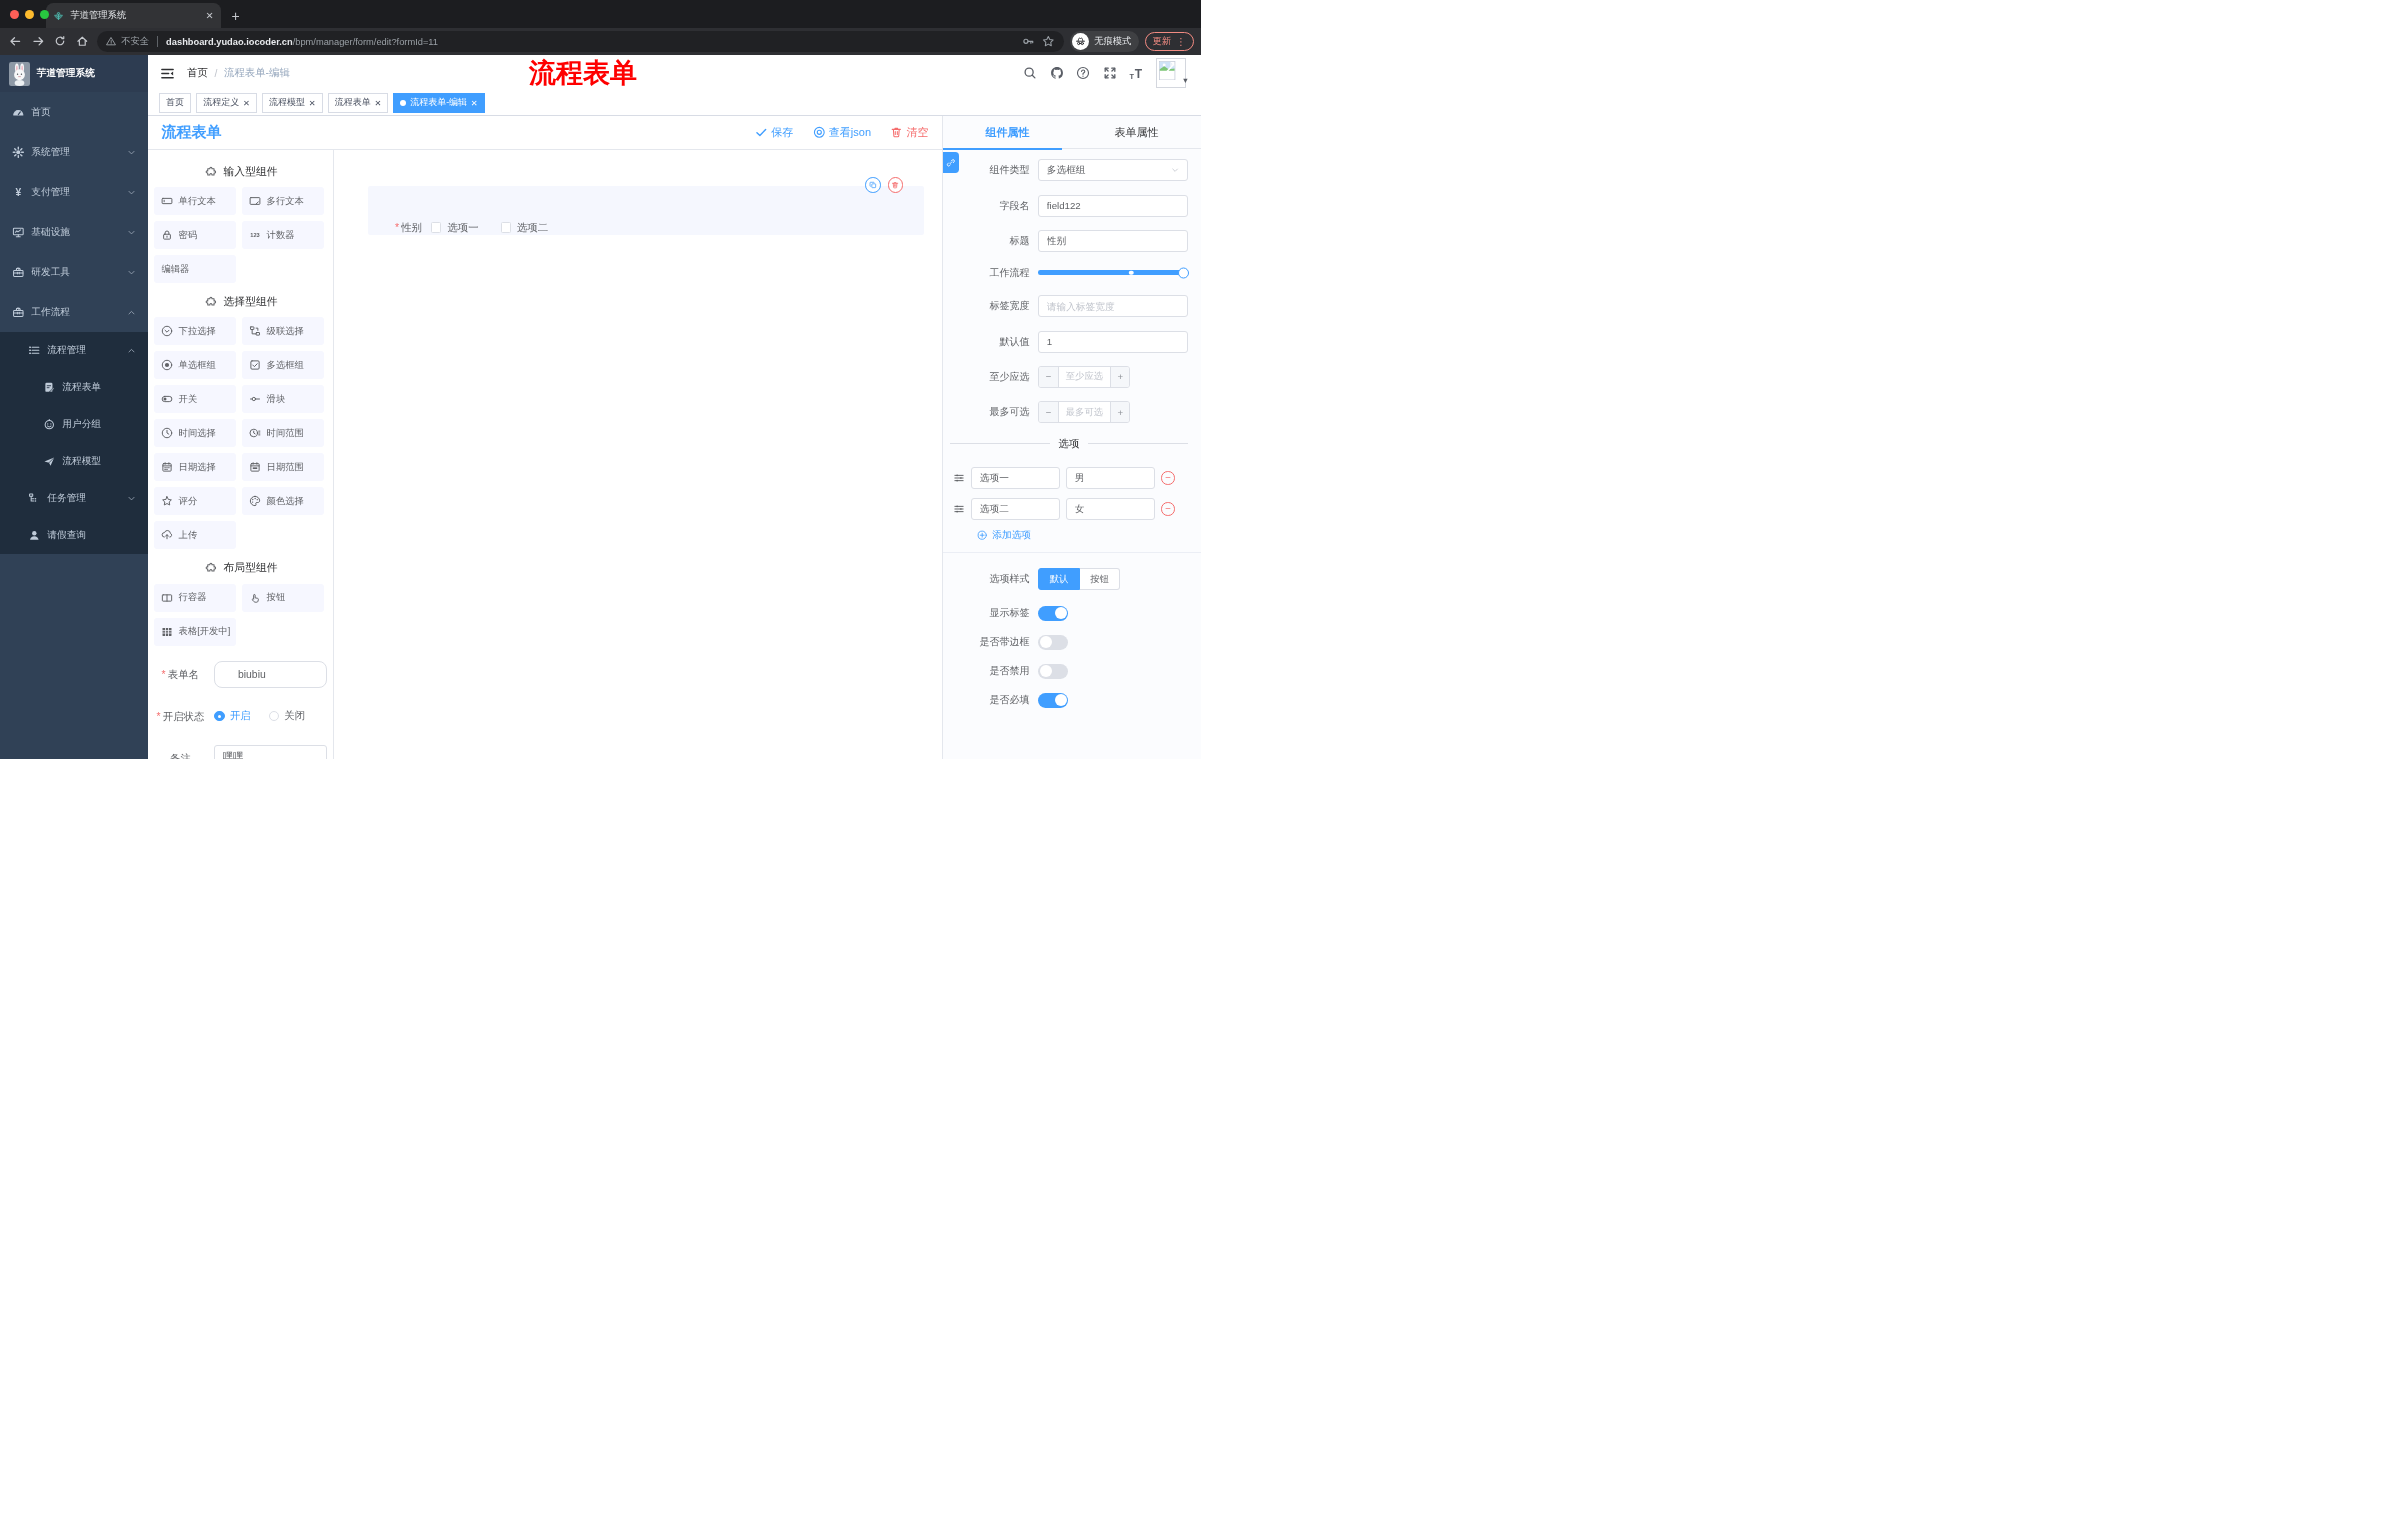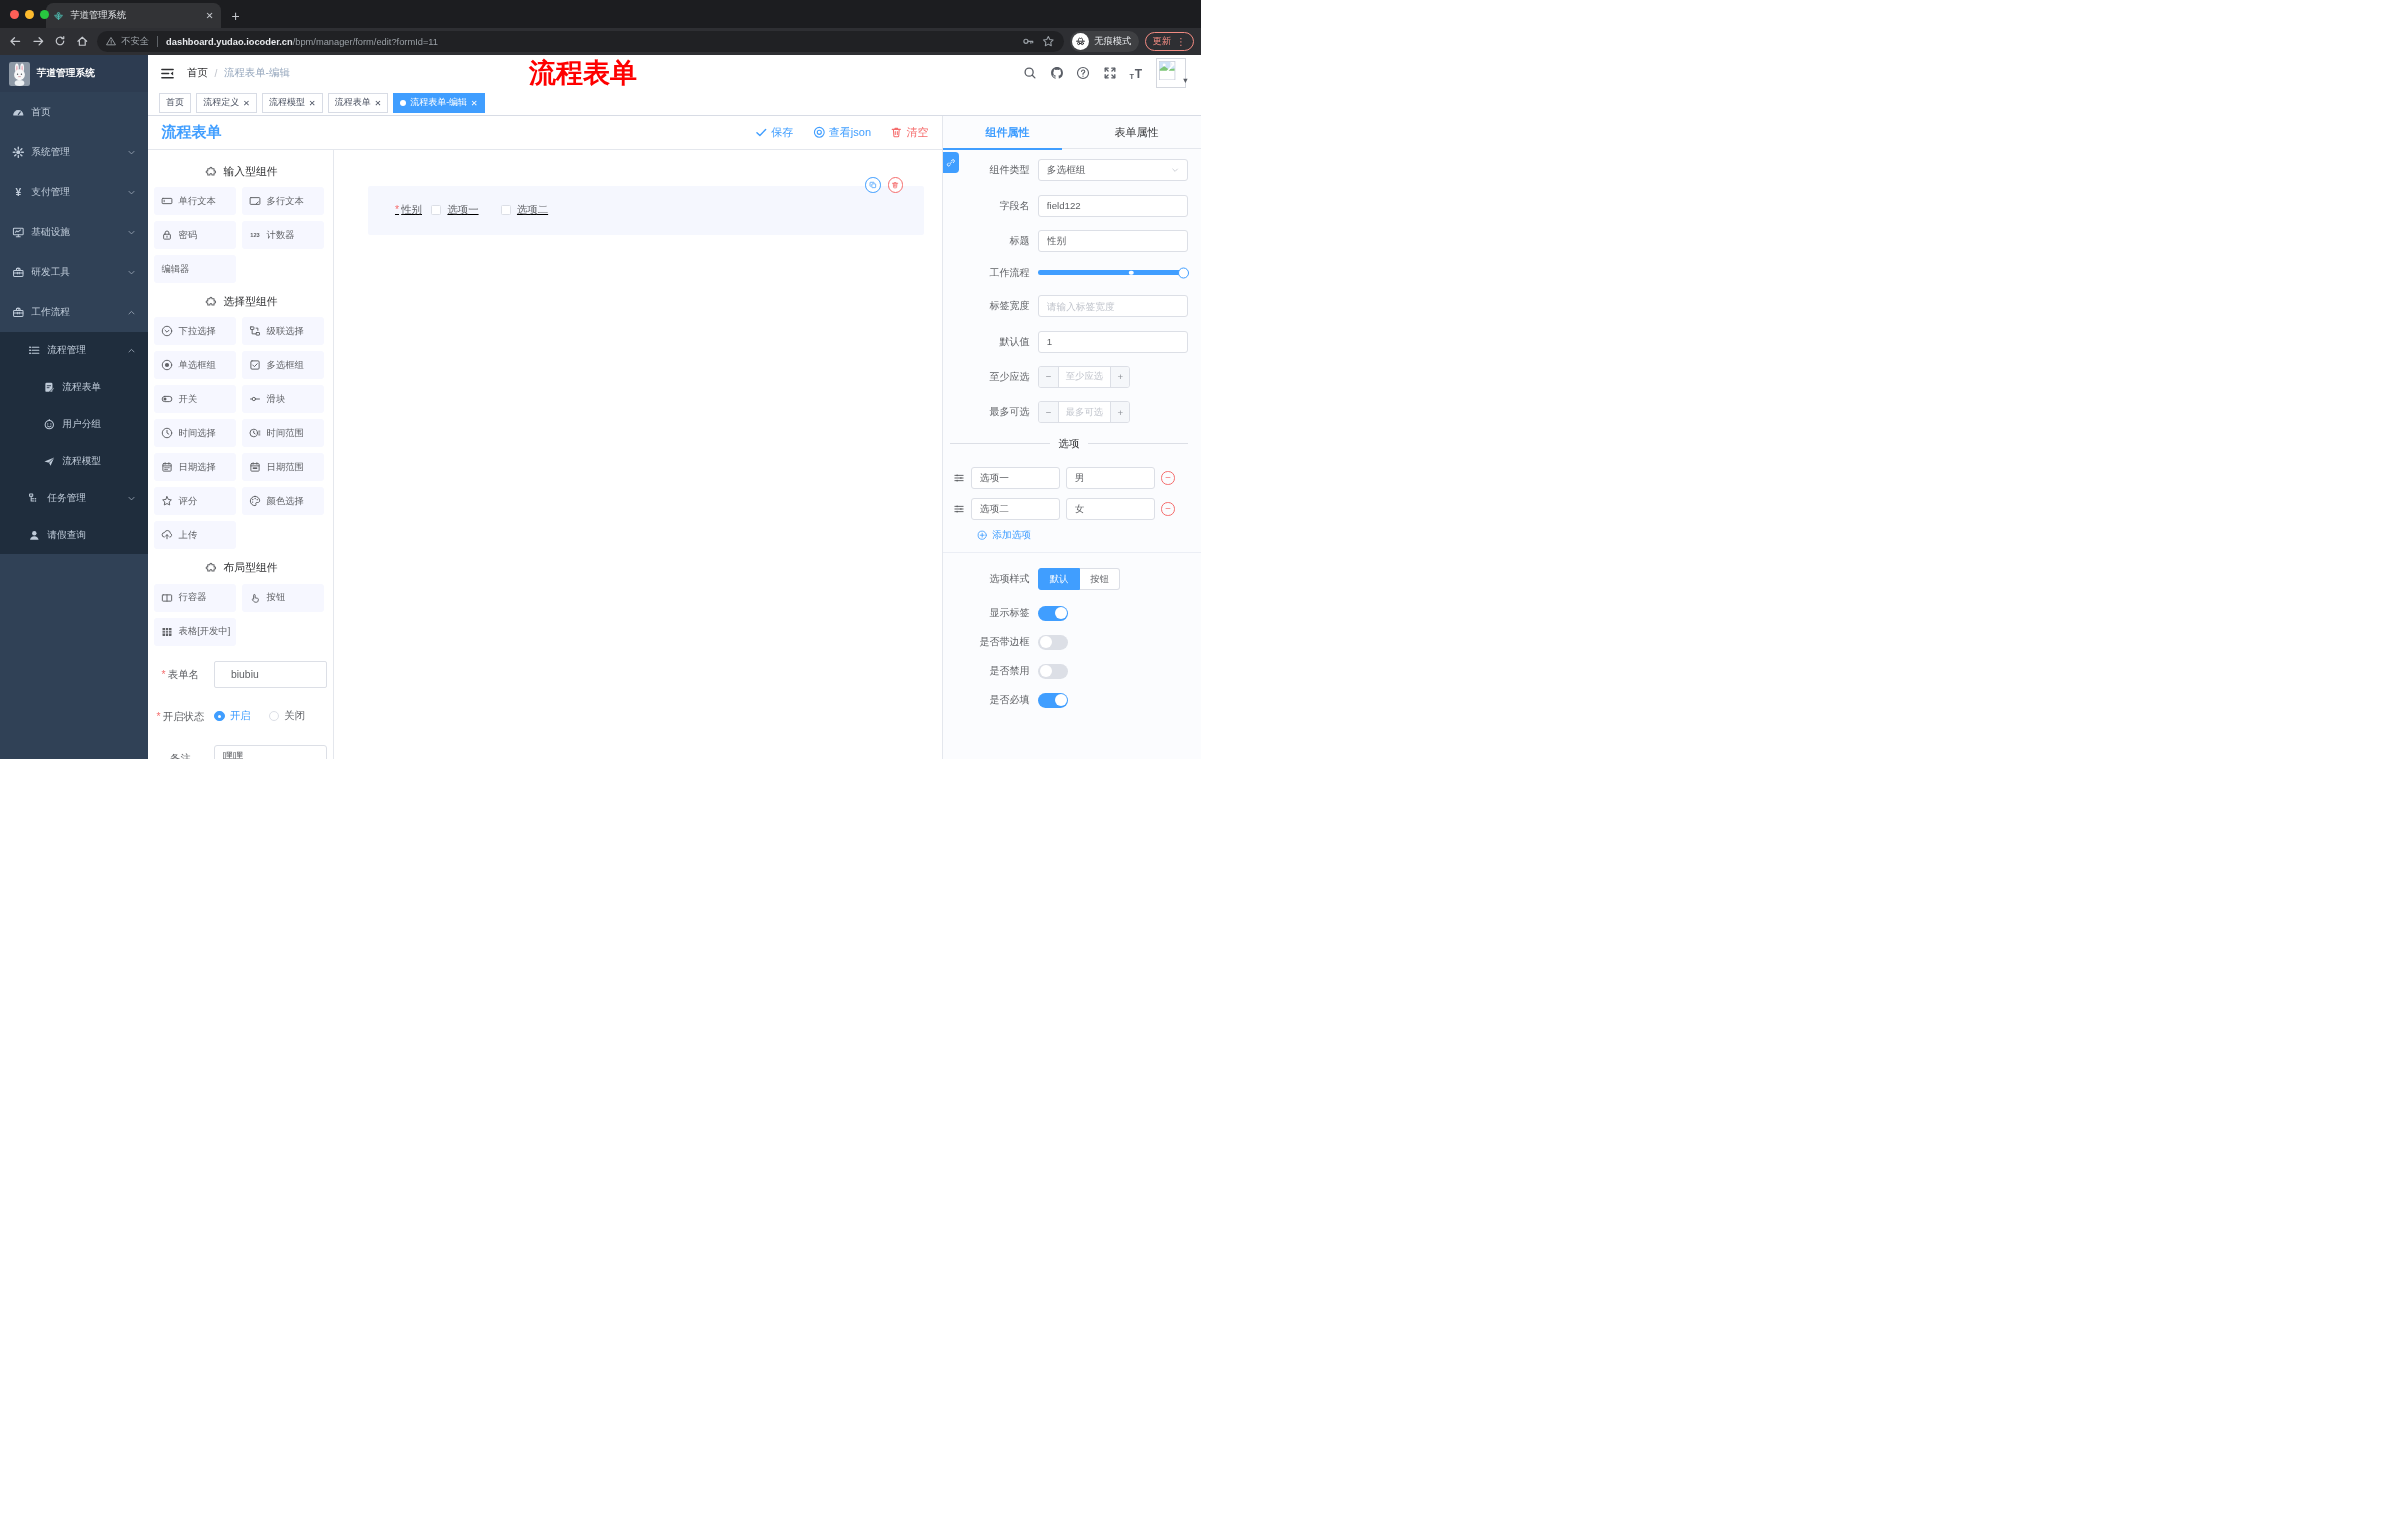--- a/index.html
+++ b/index.html
@@ -82,40 +82,40 @@
   .puzzle-ic { width:12.6px; height:12.6px; color:#606266; }
   .pal-grid { display:flex; flex-wrap:wrap; gap:6px; margin-bottom:12px; }
   .pal-item { width:82px; height:28px; background:#f6f7ff; border-radius:3px; display:flex; align-items:center;
     gap:5.2px; padding-left:7.4px; font-size:9.3px; color:#606266; cursor:grab; }
   .pal-item .pi-ic { width:12px; height:12px; color:#606266; flex-shrink:0; }
 
   
   .meta-row { display:flex; align-items:flex-start; margin:15px 0 0 0; font-size:10.4px; color:#606266; }
   .meta-label { width:53px; text-align:center; margin-right:7.4px; line-height:27px; white-space:nowrap; }
   .req { color:#f56c6c; margin-right:2.2px; }
-  .meta-input { width:113px; height:27px; border:0.7px solid #dcdfe6; border-radius:2px; padding:0 16px;
+  .meta-input { width:113px; height:27px; border:0.7px solid #dcdfe6; border-radius:8px; padding:0 23px;
     font-size:10.4px; color:#606266; background:#fff; font-family:inherit; }
   .radio-group { display:flex; align-items:center; gap:18px; height:27px; }
   .radio-item { display:flex; align-items:center; gap:5.2px; font-size:10.4px; cursor:pointer; }
   .rdot { width:10.4px; height:10.4px; border-radius:50%; border:0.7px solid #dcdfe6; background:#fff; position:relative; }
   .radio-item.sel .rdot { background:#409eff; border-color:#409eff; }
   .radio-item.sel .rdot::after { content:""; position:absolute; left:3px; top:3px; width:3px; height:3px; border-radius:50%; background:#fff; }
   .radio-item.sel { color:#409eff; }
   .meta-textarea { width:113px; height:40px; border:0.7px solid #dcdfe6; border-radius:3px; padding:4.5px 7.4px;
     font-size:10.4px; color:#606266; position:relative; background:#fff; }
 
   
   .canvas { flex:1; padding:16.3px 10.4px 0 34px; min-width:0; }
   .fld-row { display:flex; align-items:center; }
   .fld-label { width:53px; text-align:right; margin-right:9px; font-size:10.4px; color:#606266; white-space:nowrap; flex-shrink:0; }
   .fld-input { flex:1; height:27.5px; border:0.7px solid #dcdfe6; border-radius:3px; padding:0 10.4px; font-size:10.4px;
     color:#606266; background:#fff; font-family:inherit; max-width:474px; }
   .fld-input::placeholder, .meta-input::placeholder { color:#c0c4cc; }
   .selected-block { position:relative; margin:19.3px 7.4px 0 0; height:49px; background:#f5f7fe; border-radius:2.2px;
-    display:flex; align-items:center;text-decoration:underline; }
+    display:flex; align-items:flex-end; }
   .blk-actions { position:absolute; top:-8.2px; right:21px; display:flex; gap:6.7px; }
   .blk-btn { width:15.6px; height:15.6px; border-radius:50%; background:#fff; display:flex; align-items:center; justify-content:center; cursor:pointer; }
   .blk-btn.copy { border:0.7px solid #409eff; color:#409eff; }
   .blk-btn.del { border:0.7px solid #f56c6c; color:#f56c6c; }
   .blk-btn svg { width:8.2px; height:8.2px; }
   .gender-row { display:flex; align-items:center; padding-left:12px; width:100%; }
   .cbx-item { display:flex; align-items:center; gap:6px; margin-right:22px; font-size:10.4px; color:#606266; cursor:pointer; }
   .cbx { width:10.4px; height:10.4px; border:0.7px solid #dcdfe6; border-radius:1.5px; background:#fff; }
 
   

